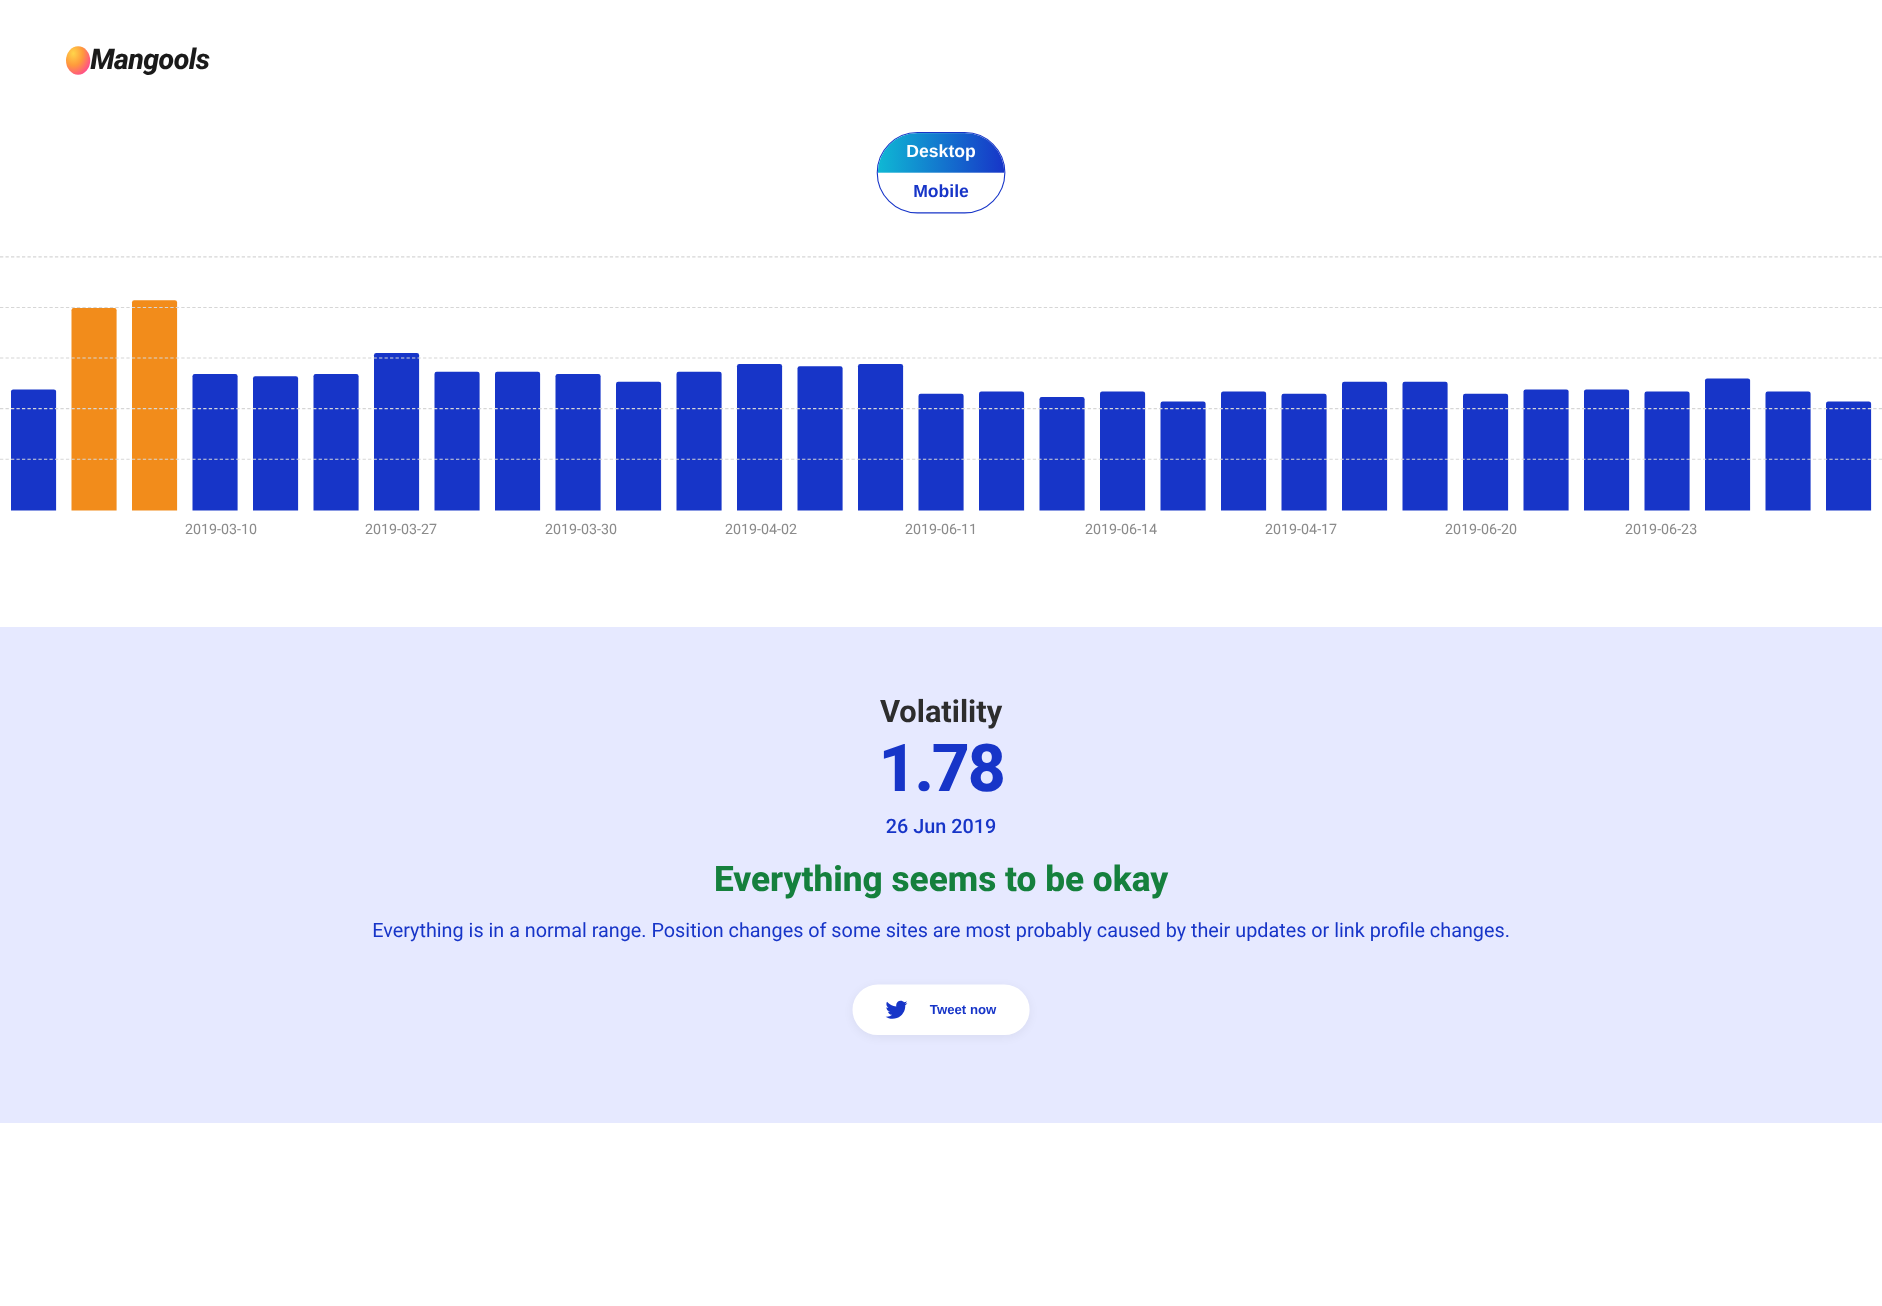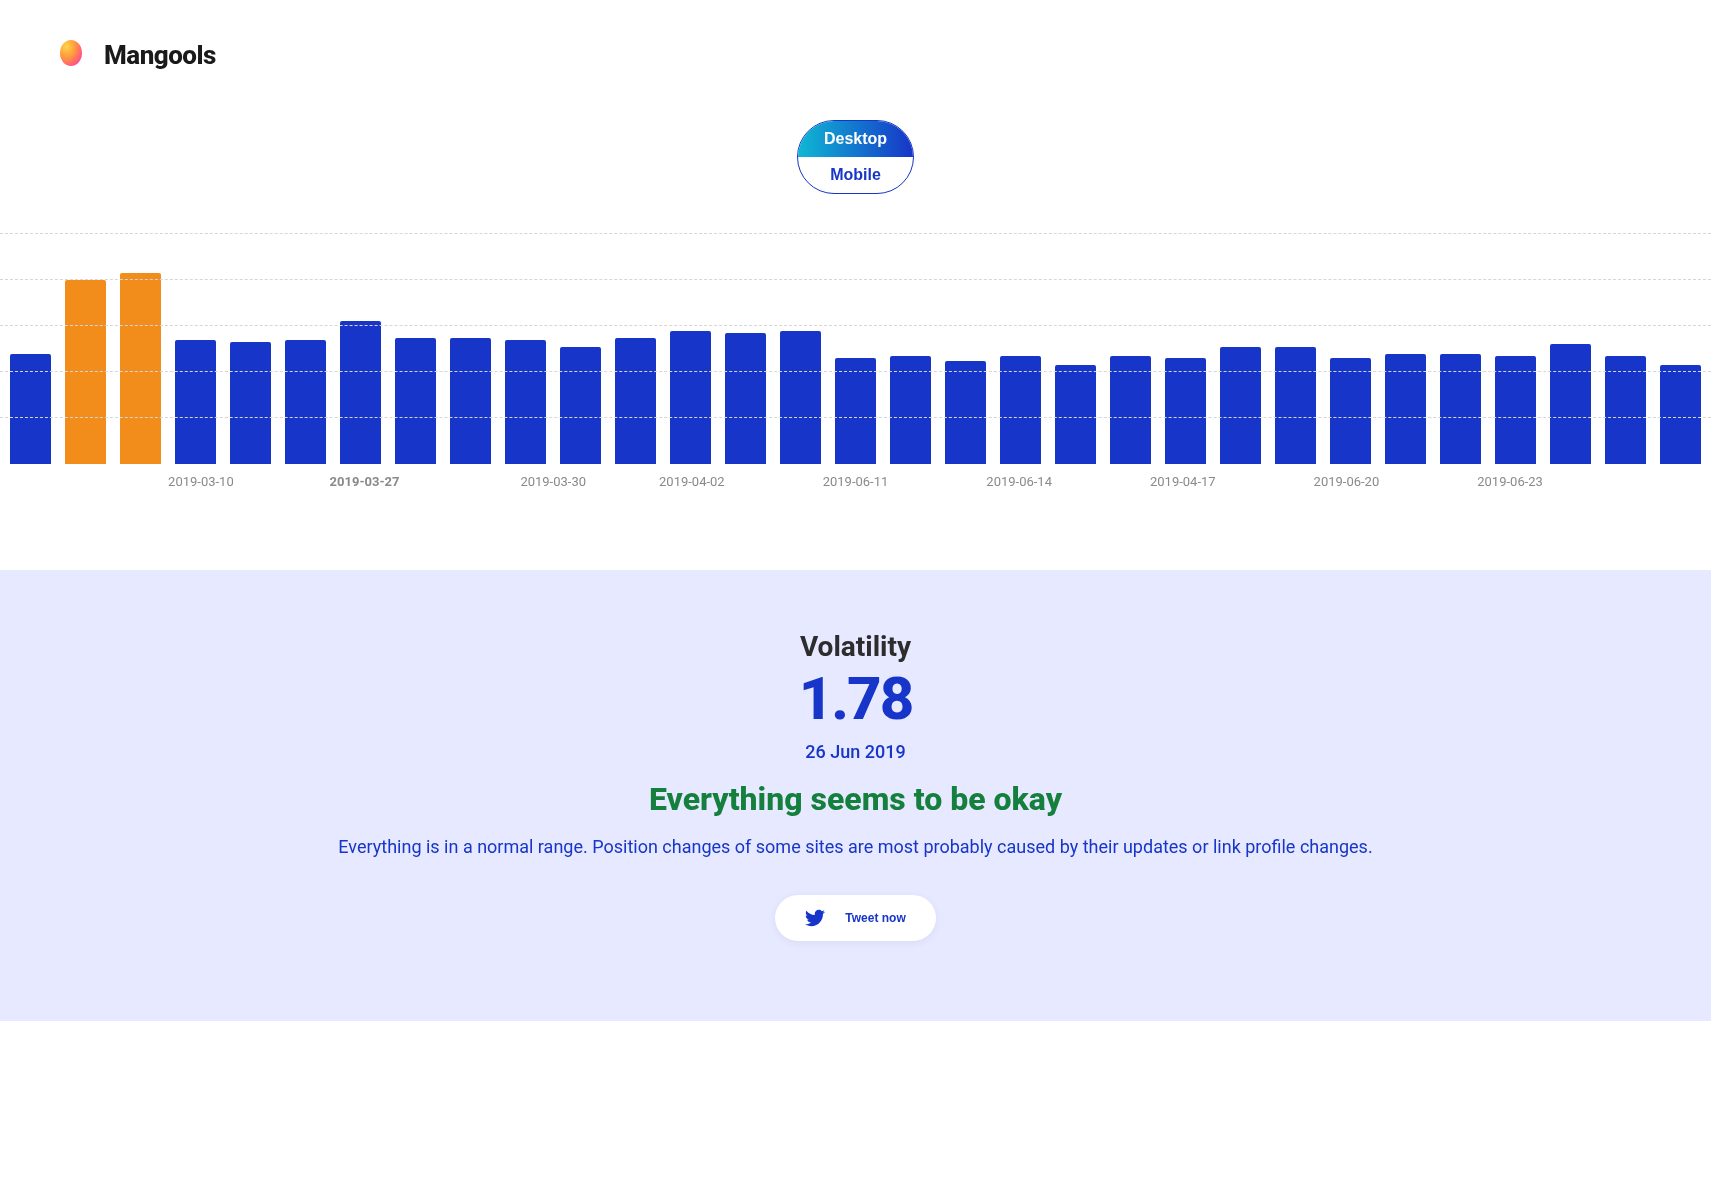--- a/index.html
+++ b/index.html
@@ -8,22 +8,23 @@
     background: #fff;
     color: #333;
   }
   .header {
     padding: 40px 60px 20px 60px;
     display: flex;
     align-items: center;
   }
   .logo {
     display: flex;
-    align-items: flex-start;
-    gap: 22px;
+    align-items: center;
+    gap: 0;
+    font-style: italic;
   }
   .logo-icon {
     width: 22px;
     height: 26px;
     border-radius: 50%;
     background: radial-gradient(ellipse at 30% 25%, #ffd54a 0%, #ff9a3c 40%, #ff4b8d 80%, #e83e8c 100%);
   }
   .logo-text {
     font-size: 26px;
     font-weight: 800;
@@ -202,22 +203,22 @@
         <div class="bar" style="height: 43%; background: rgb(23, 53, 200);"></div>
       </div>
   <div class="gridline" style="bottom: 20%;"></div>
       <div class="gridline" style="bottom: 40%;"></div>
       <div class="gridline" style="bottom: 60%;"></div>
       <div class="gridline" style="bottom: 80%;"></div>
       <div class="gridline" style="bottom: 100%;"></div>
     </div>
   <div class="x-axis" id="x-axis">
       <span class="x-tick" style="left: calc(11.2903% + 7.74194px);">2019-03-10</span>
-      <span class="x-tick" style="left: calc(20.9677% + 5.80645px); font-weight: bold;">2019-03-27</span>
-      <span class="x-tick" style="left: calc(30.6452% + 3.87097px); margin-left: 25px;">2019-03-30</span>
+      <span class="x-tick" style="left: calc(20.9677% + 5.80645px);">2019-03-27</span>
+      <span class="x-tick" style="left: calc(30.6452% + 3.87097px);">2019-03-30</span>
       <span class="x-tick" style="left: calc(40.3226% + 1.93548px);">2019-04-02</span>
       <span class="x-tick" style="left: calc(50% + 0px);">2019-06-11</span>
       <span class="x-tick" style="left: calc(59.6774% - 1.93548px);">2019-06-14</span>
       <span class="x-tick" style="left: calc(69.3548% - 3.87097px);">2019-04-17</span>
       <span class="x-tick" style="left: calc(79.0323% - 5.80645px);">2019-06-20</span>
       <span class="x-tick" style="left: calc(88.7097% - 7.74194px);">2019-06-23</span>
     </div>
 </div>
 
 <div class="info-panel">

